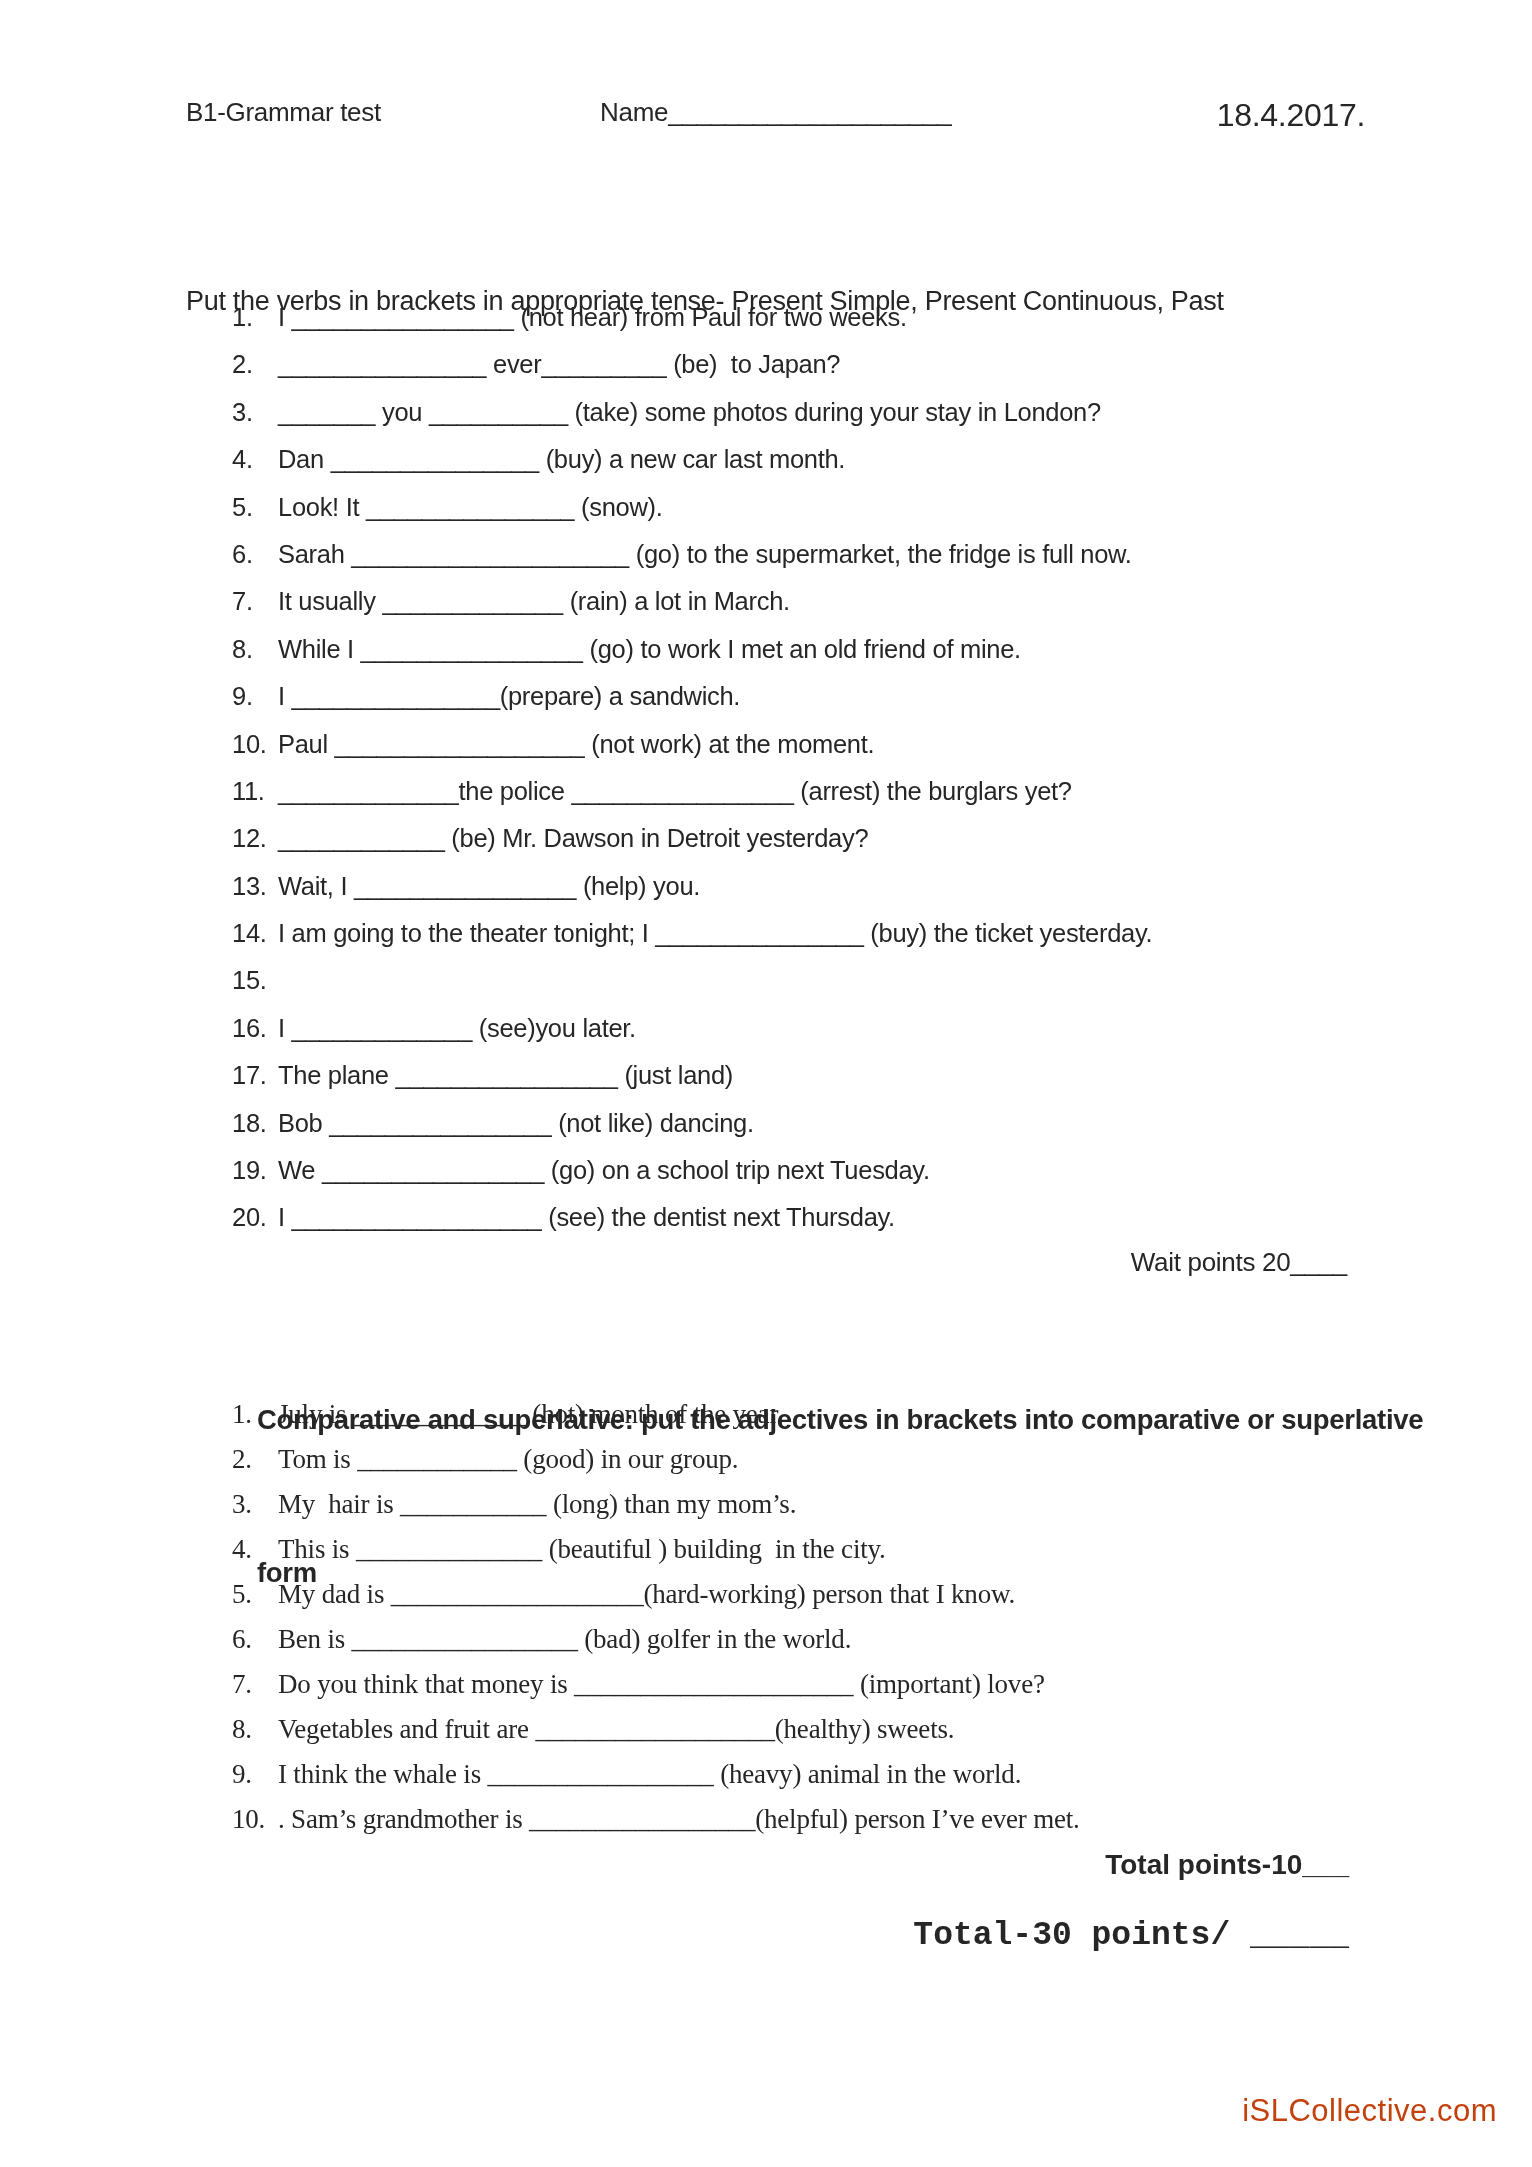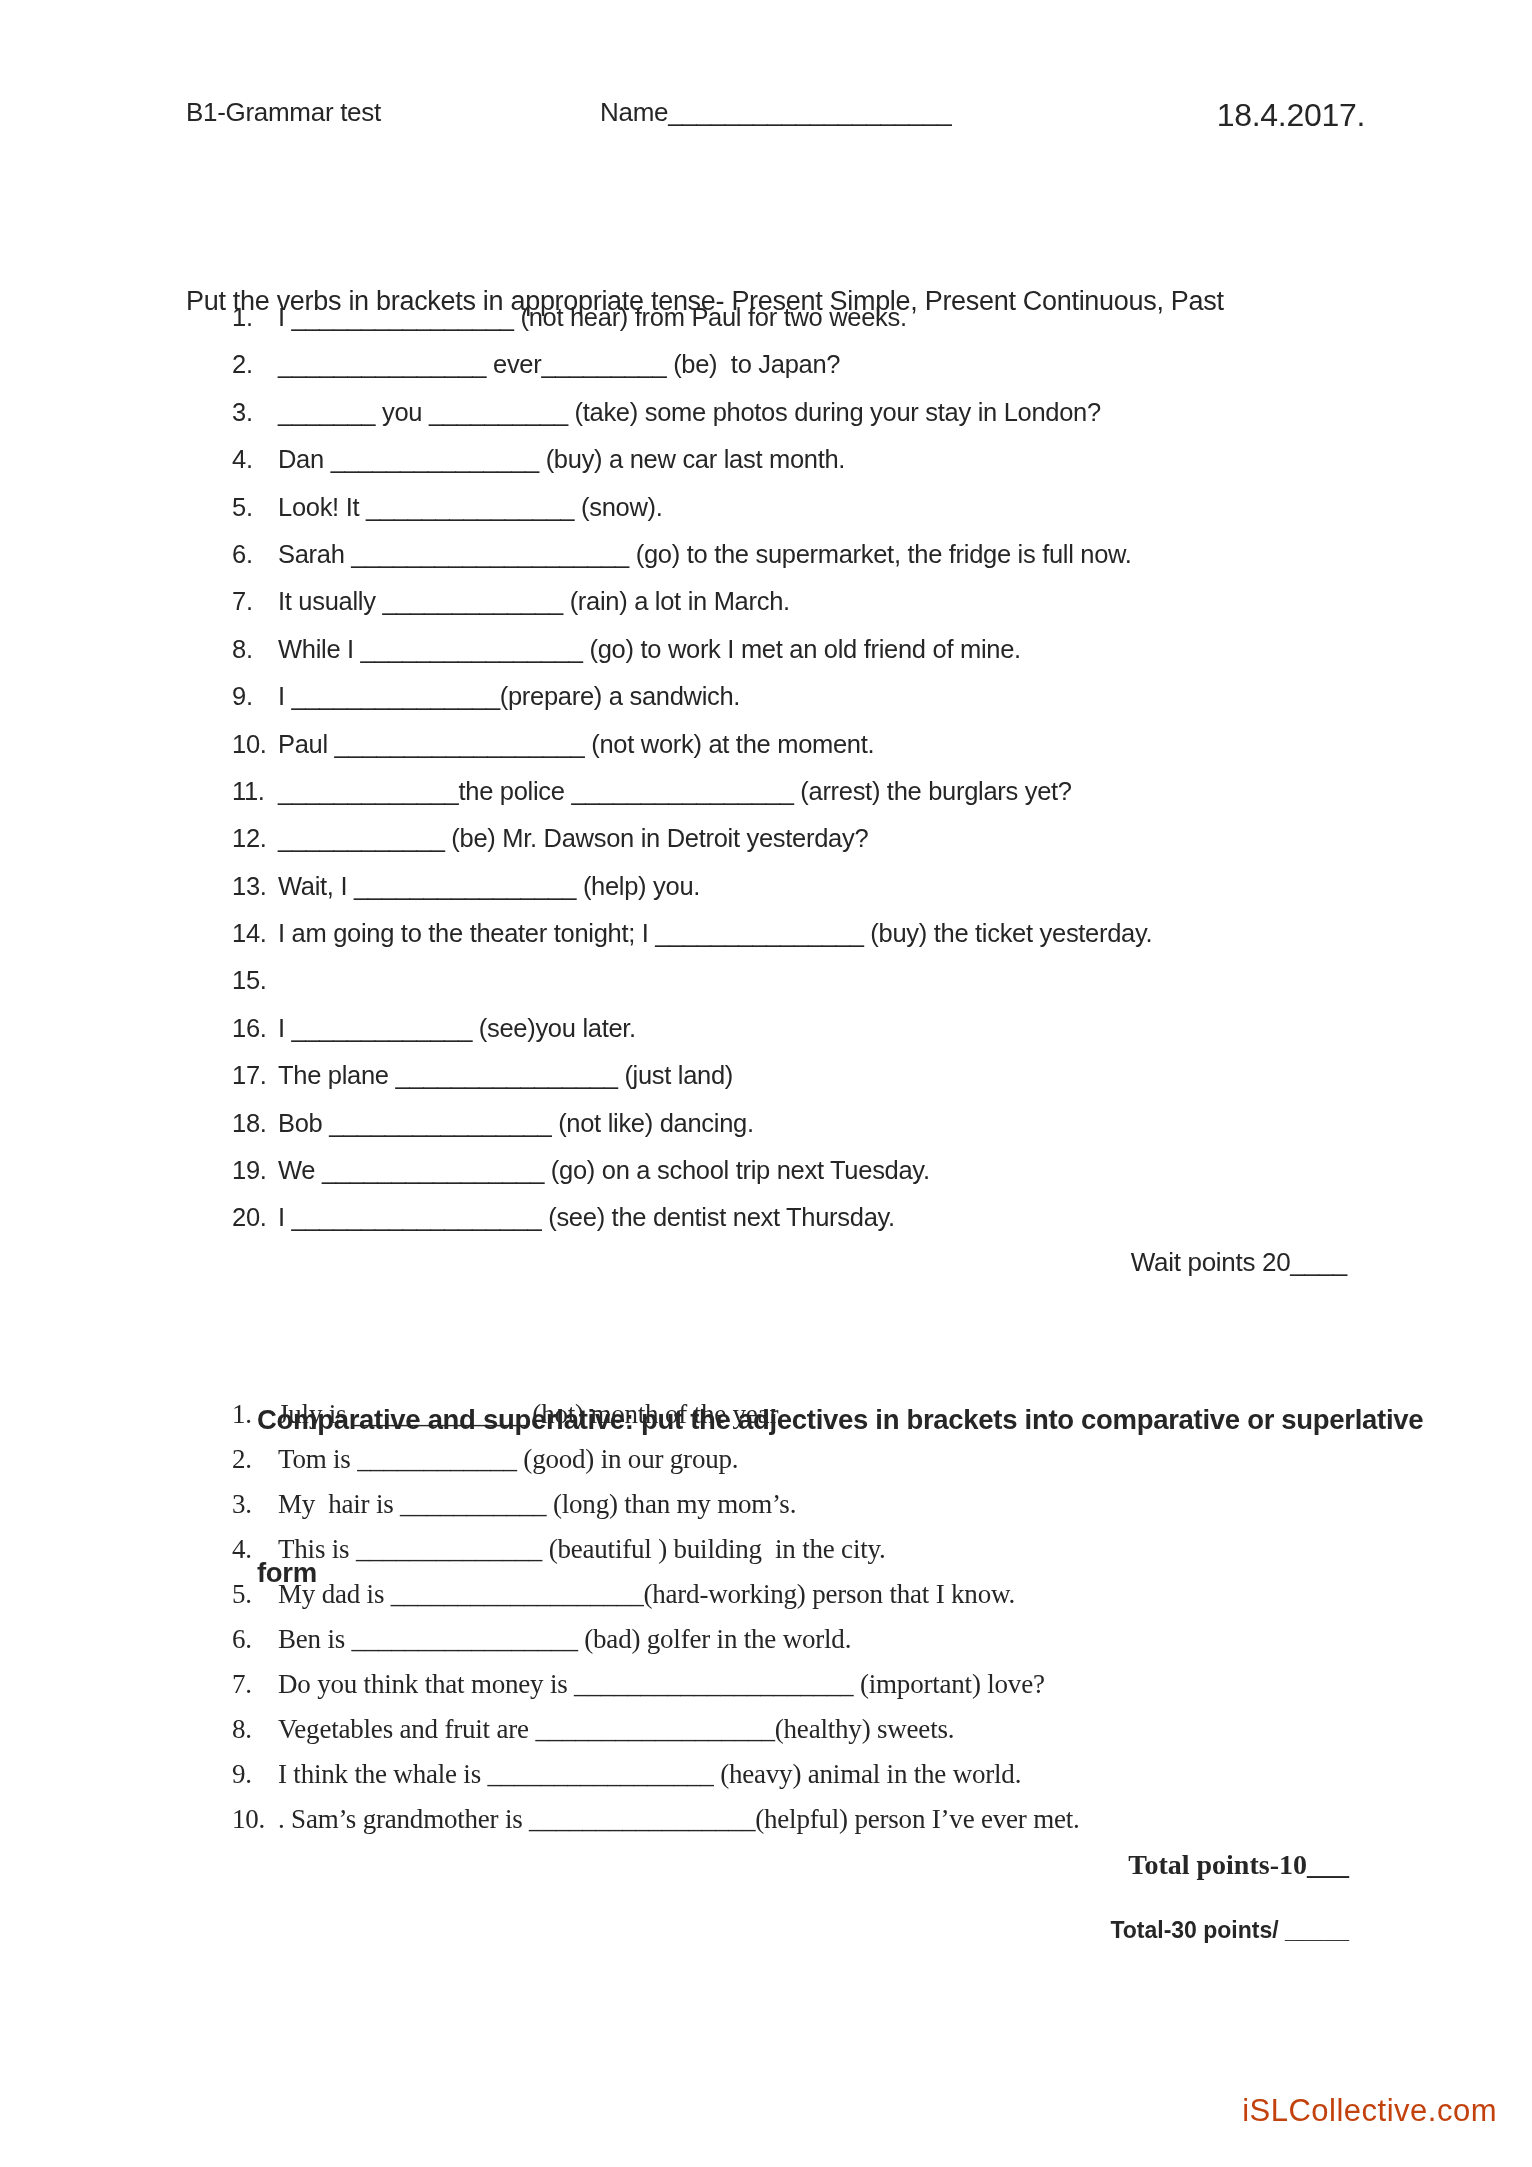--- a/index.html
+++ b/index.html
@@ -46,27 +46,27 @@
 
   .s2-list {
     left: 232px; top: 1392px;
     font-family: "Liberation Serif", "DejaVu Serif", serif;
     font-size: 27px; letter-spacing: -0.2px;
   }
   .s2-list .row { height: 45px; line-height: 45px; }
 
   .s2-total {
     right: 183px; top: 1849px;
-    font-family: Liberation Serif, serif;
+    font-family: Liberation Sans, sans-serif;
     font-weight: 700; font-size: 28px;
   }
   .grand-total {
     right: 183px; top: 1917px;
-    font-family: Liberation Sans, sans-serif;
-    font-weight: 700; font-size: 23px;
+    font-family: Liberation Mono, monospace;
+    font-weight: 700; font-size: 33px;
   }
 
   .watermark {
     right: 35px; top: 2093px;
     font-size: 31px; letter-spacing: 0.5px;
     color: #c2410c;
   }
 </style>
 </head>
 <body>

